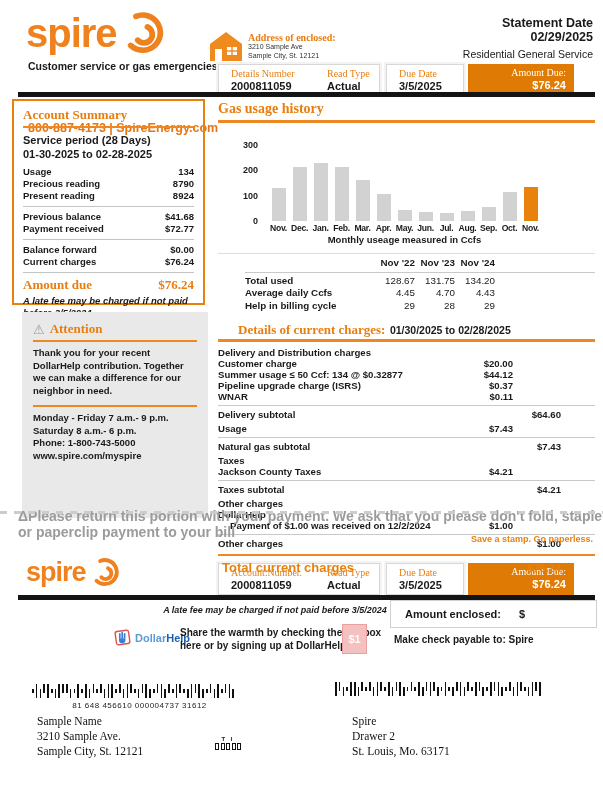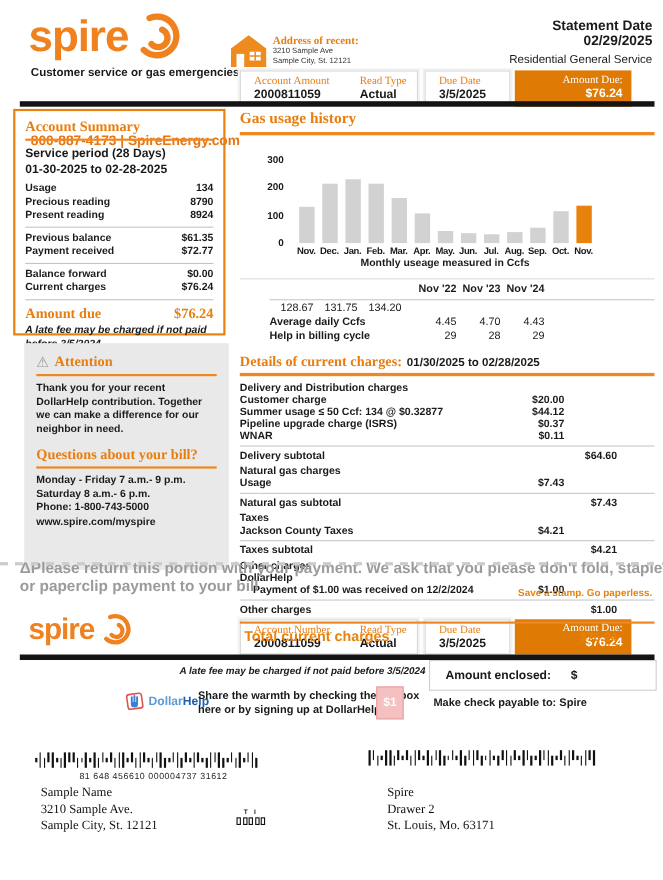--- a/index.html
+++ b/index.html
@@ -73,21 +73,21 @@
   .xlabels { position:absolute; left:50px; top:90px; display:flex; }
   .xlabel { width:21px; text-align:center; font-size:8.6px; font-weight:bold; letter-spacing:-0.3px; }
   .xcaption { position:absolute; left:50px; top:101px; width:273px; text-align:center; font-size:9.5px; font-weight:bold; }
 
   .ut { margin-top:8px; border-top:1px solid #ddd; padding-top:3px; }
   .ut-row { display:flex; padding-right:100px; font-size:9.8px; line-height:12.5px;margin-left:27px; }
   .ut-row.hd { font-weight:bold; border-bottom:1.5px solid #c9c9c9; padding-bottom:2px; margin-bottom:2px; }
   .ut-label { flex:1; font-weight:600; }
   .ut-v { width:40px; text-align:right; }
 
-  .details-head { margin-top:8px; }
+  .details-head { margin-top:8px;margin-left:20px; }
   .details-head .period { font-size:10.5px; font-weight:bold; color:#1a1a1a; font-family:"Liberation Sans", sans-serif; }
 
   .ch-row { display:flex; padding-right:34px; font-size:9.6px; line-height:11px; }
   .ch-row .ch-label { flex:1; font-weight:600; }
   .ch-row.group .ch-label { font-weight:bold; }
   .ch-row.subtotal { border-top:1px solid #c9c9c9; margin-top:3px; padding-top:3px; margin-bottom:3px; font-weight:bold; }
   .ch-label.ind { padding-left:12px; }
   .ch-a1 { width:62px; text-align:right; font-weight:600; }
   .ch-a2 { width:48px; text-align:right; font-weight:bold; }
 
@@ -154,34 +154,34 @@
   <div class="cs2">800-887-4173 | SpireEnergy.com</div>
 
   <svg class="house" width="36" height="31" viewBox="0 0 36 31">
     <path d="M2 13 L18 1 L34 13 V30 H2 Z" fill="#EE8A1E"></path>
     <rect x="7" y="18" width="7" height="12" fill="#fff"></rect>
     <rect x="19" y="16" width="10" height="8" fill="#fff"></rect>
     <line x1="24" y1="16" x2="24" y2="24" stroke="#EE8A1E" stroke-width="1.4"></line>
     <line x1="19" y1="20" x2="29" y2="20" stroke="#EE8A1E" stroke-width="1.4"></line>
   </svg>
   <div class="addr">
-    <div class="addr-label">Address of recent:</div>
+    <div class="addr-label">Address of enclosed:</div>
     <div class="addr-line">3210 Sample Ave</div>
     <div class="addr-line">Sample City, St. 12121</div>
   </div>
 
   <div class="stmt">
     <div class="stmt-l">Statement Date</div>
     <div class="stmt-d">02/29/2025</div>
     <div class="stmt-s">Residential General Service</div>
   </div>
 
   <div class="acct-box box1">
     <div class="pair" style="width:96px;">
-      <div class="plabel">Account Amount</div>
+      <div class="plabel">Details Number</div>
       <div class="pval">2000811059</div>
     </div>
     <div class="pair">
       <div class="plabel">Read Type</div>
       <div class="pval">Actual</div>
     </div>
   </div>
   <div class="acct-box box2">
     <div class="pair">
       <div class="plabel">Due Date</div>
@@ -210,21 +210,21 @@
         </div>
         <div class="srow">
           <span>Present reading</span>
           <span>8924</span>
         </div>
       </div>
     <div class="gdiv"></div>
     <div id="sum-balance">
         <div class="srow">
           <span>Previous balance</span>
-          <span>$61.35</span>
+          <span>$41.68</span>
         </div>
         <div class="srow">
           <span>Payment received</span>
           <span>$72.77</span>
         </div>
       </div>
     <div class="gdiv"></div>
     <div id="sum-forward">
         <div class="srow">
           <span>Balance forward</span>
@@ -244,21 +244,20 @@
     <div class="thanks">Thank you for your last payment of $72.77</div>
   </div>
 
   <div class="attn">
     <div class="attn-head">
       <span class="warn-icon">⚠</span>
       <span class="sec-title">Attention</span>
     </div>
     <div class="orule"></div>
     <div class="attn-body">Thank you for your recent DollarHelp contribution. Together we can make a difference for our neighbor in need.</div>
-    <div class="sec-title">Questions about your bill?</div>
     <div class="orule"></div>
     <div id="hours">
         <div class="hour-line">Monday - Friday 7 a.m.- 9 p.m.</div>
         <div class="hour-line">Saturday 8 a.m.- 6 p.m.</div>
         <div class="hour-line">Phone: 1-800-743-5000</div>
         <div class="hour-line">www.spire.com/myspire</div>
       </div>
   </div>
 
   <div class="right-col">
@@ -331,20 +330,21 @@
       </div>
 
     <div class="ut" id="usage-table">
         <div class="ut-row hd">
           <span class="ut-label"></span>
           <span class="ut-v">Nov '22</span>
           <span class="ut-v">Nov '23</span>
           <span class="ut-v">Nov '24</span>
         </div>
         <div class="ut-row">
+          <span class="ut-label">Total used</span>
           <span class="ut-v">128.67</span>
           <span class="ut-v">131.75</span>
           <span class="ut-v">134.20</span>
         </div>
         <div class="ut-row">
           <span class="ut-label">Average daily Ccfs</span>
           <span class="ut-v">4.45</span>
           <span class="ut-v">4.70</span>
           <span class="ut-v">4.43</span>
         </div>
@@ -385,25 +385,20 @@
         </div>
         <div class="ch-row item">
           <span class="ch-label">WNAR</span>
           <span class="ch-a1">$0.11</span>
           <span class="ch-a2"></span>
         </div>
         <div class="ch-row subtotal">
           <span class="ch-label">Delivery subtotal</span>
           <span class="ch-a1"></span>
           <span class="ch-a2">$64.60</span>
-        </div>
-        <div class="ch-row group">
-          <span class="ch-label">Natural gas charges</span>
-          <span class="ch-a1"></span>
-          <span class="ch-a2"></span>
         </div>
         <div class="ch-row item">
           <span class="ch-label">Usage</span>
           <span class="ch-a1">$7.43</span>
           <span class="ch-a2"></span>
         </div>
         <div class="ch-row subtotal">
           <span class="ch-label">Natural gas subtotal</span>
           <span class="ch-a1"></span>
           <span class="ch-a2">$7.43</span>

